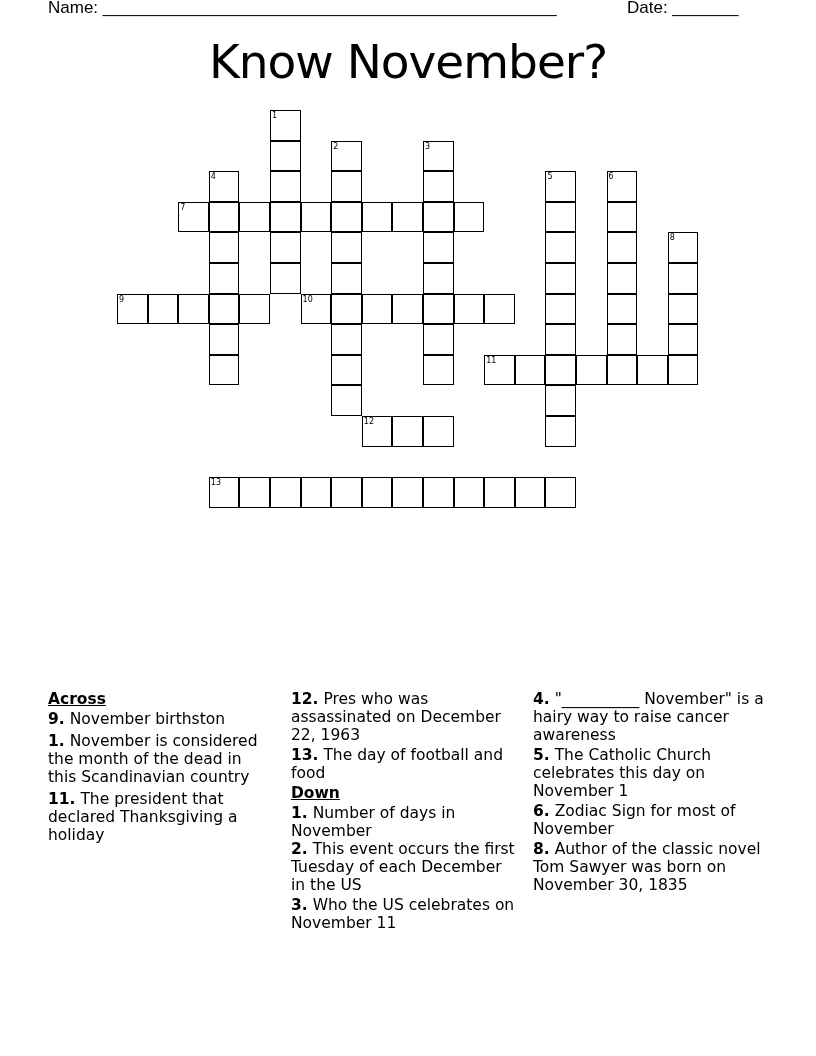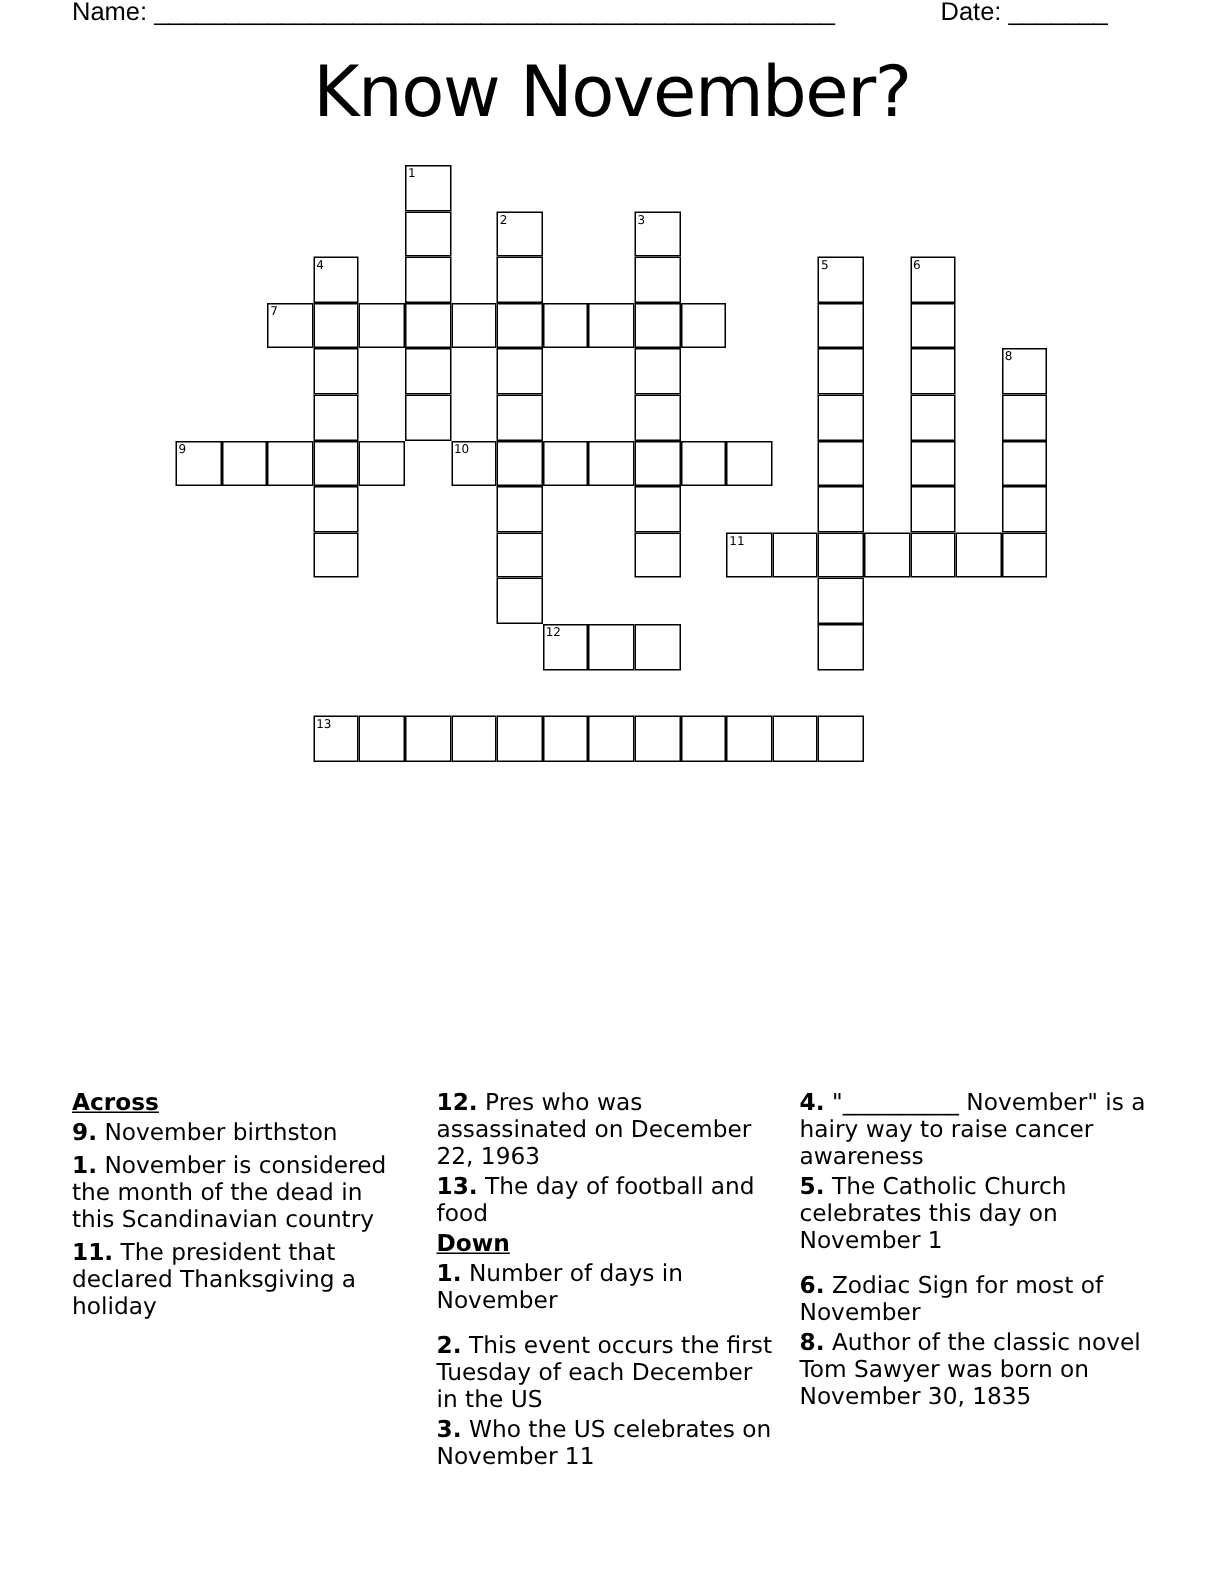--- a/index.html
+++ b/index.html
@@ -4,21 +4,21 @@
 <style>
   html, body { margin:0; padding:0; background:#fff; }
   body { width:816px; height:1056px; position:relative; overflow:hidden; color:#000; }
   .header { position:absolute; top:-2px; left:48px; font-family:"Liberation Sans", sans-serif; font-size:17px; }
   .header .date { position:absolute; left:579px; white-space:nowrap; top:0; }
   .header .name { white-space:nowrap; }
   .title { position:absolute; top:34px; left:0; width:816px; text-align:center; font-family:"DejaVu Sans", sans-serif; font-size:47px; letter-spacing:-1px; }
   .grid { position:absolute; left:117px; top:110px; }
   .cell { position:absolute; width:30.6px; height:30.6px; box-sizing:border-box; border:1.5px solid #000; background:#fff; }
   .cell .num { position:absolute; top:0; left:1px; font-family:"DejaVu Sans", sans-serif; font-size:8px; line-height:9px; }
-  .clues { position:absolute; top:726px; font-family:"DejaVu Sans", sans-serif; font-size:15.5px; line-height:18px; }
+  .clues { position:absolute; top:690px; font-family:"DejaVu Sans", sans-serif; font-size:15.5px; line-height:18px; }
   .clue { margin-bottom:4px; }
   .clue b { font-weight:bold; }
   .heading { font-weight:bold; text-decoration:underline; margin-bottom:2px; }
   .col1 { left:48px; width:225px; }
   .col2 { left:291px; width:225px; }
   .col3 { left:533px; width:240px; }
 </style>
 </head>
 <body>
 
@@ -147,23 +147,23 @@
   <div class="heading">Across</div>
   <div class="clue"><b>9.</b> <span>November birthston</span></div>
   <div class="clue"><b>1.</b> <span>November is considered the month of the dead in this Scandinavian country</span></div>
   <div class="clue"><b>11.</b> <span>The president that declared Thanksgiving a holiday</span></div>
 </div>
 
 <div class="clues col2">
   <div class="clue" style="margin-bottom:2px"><b>12.</b> <span>Pres who was assassinated on December 22, 1963</span></div>
   <div class="clue" style="margin-bottom:2px"><b>13.</b> <span>The day of football and food</span></div>
   <div class="heading">Down</div>
-  <div class="clue" style="margin-bottom:12px"><b>1.</b> <span>Number of days in November</span></div>
+  <div class="clue" style="margin-bottom:0"><b>1.</b> <span>Number of days in November</span></div>
   <div class="clue" style="margin-bottom:2px"><b>2.</b> <span>This event occurs the first Tuesday of each December in the US</span></div>
   <div class="clue"><b>3.</b> <span>Who the US celebrates on November 11</span></div>
 </div>
 
 <div class="clues col3">
   <div class="clue" style="margin-bottom:2px"><b>4.</b> <span>"__________ November" is a hairy way to raise cancer awareness</span></div>
-  <div class="clue" style="margin-bottom:12px"><b>5.</b> <span>The Catholic Church celebrates this day on November 1</span></div>
+  <div class="clue" style="margin-bottom:2px"><b>5.</b> <span>The Catholic Church celebrates this day on November 1</span></div>
   <div class="clue" style="margin-bottom:2px"><b>6.</b> <span>Zodiac Sign for most of November</span></div>
   <div class="clue"><b>8.</b> <span>Author of the classic novel Tom Sawyer was born on November 30, 1835</span></div>
 </div>
 
 </body></html>

